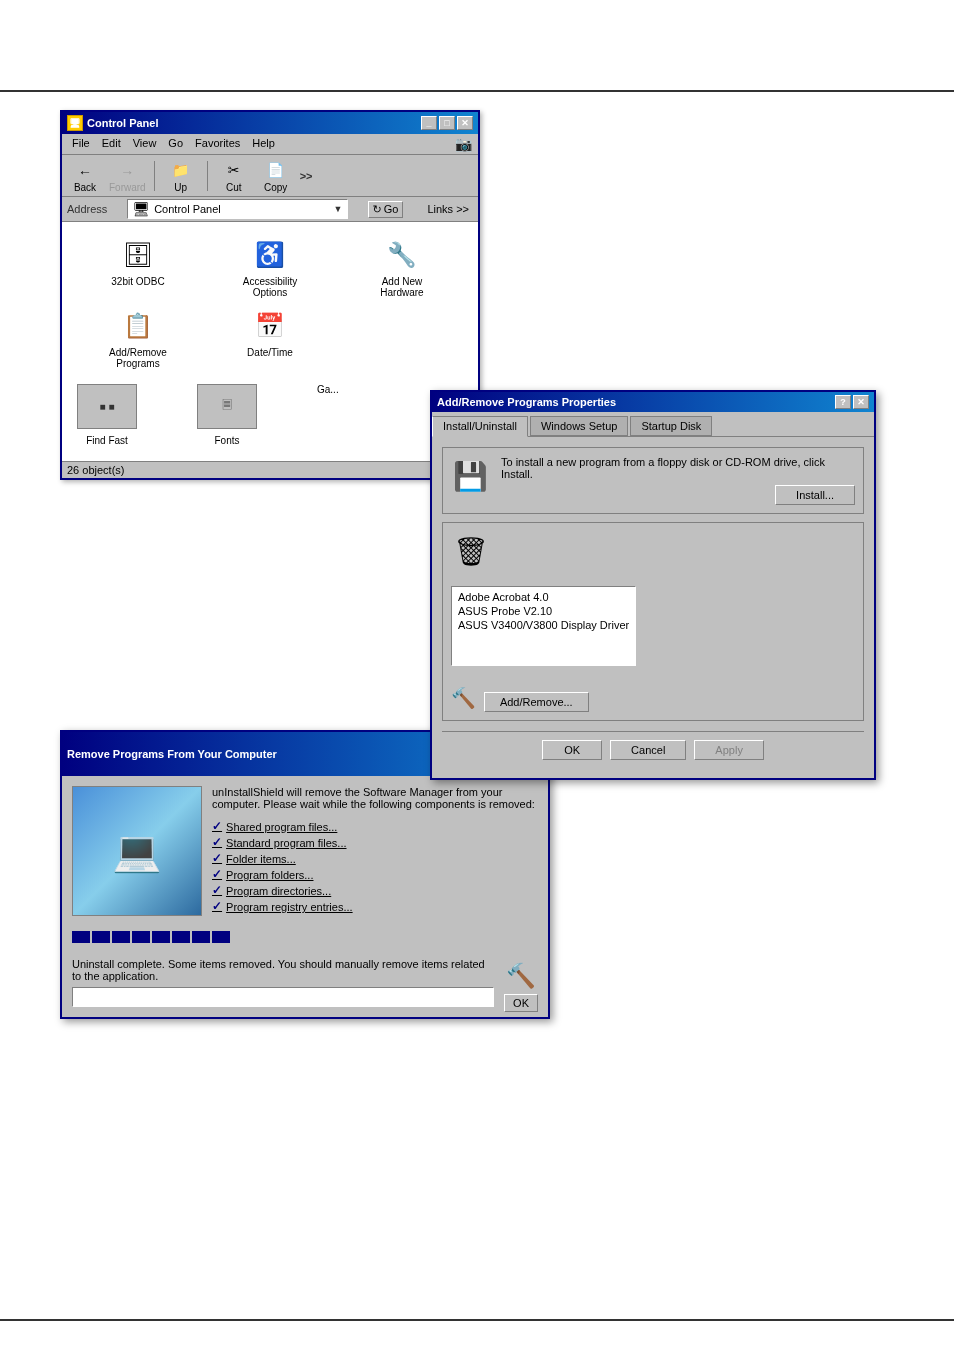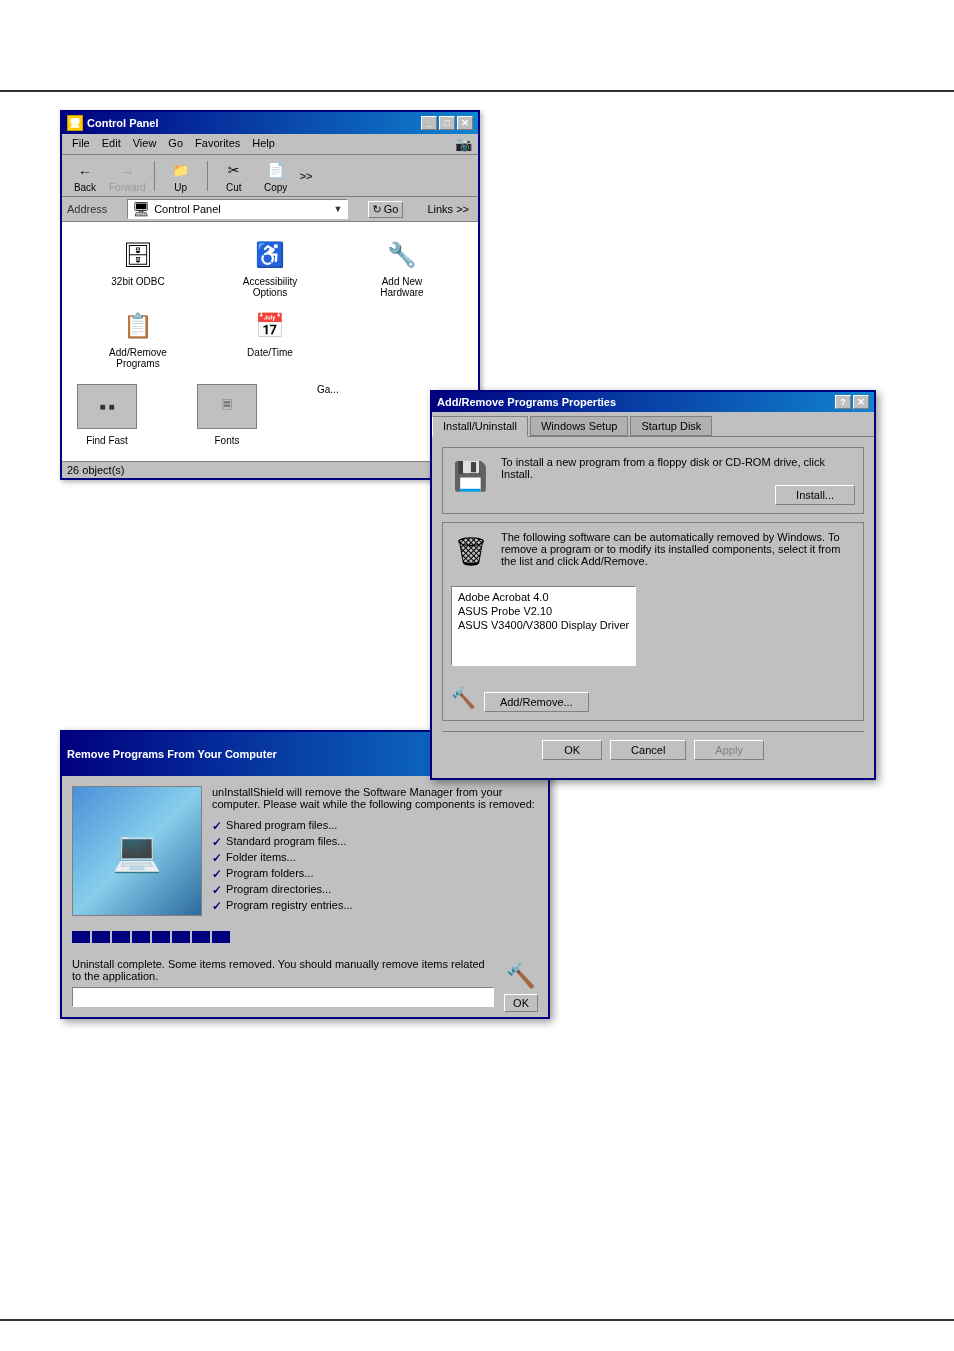--- a/index.html
+++ b/index.html
@@ -394,22 +394,23 @@
       margin-bottom: 8px;
     }
     .remove-checklist {
       list-style: none;
       padding: 0;
       font-size: 11px;
     }
     .remove-checklist li {
       padding: 1px 0;
       display: flex;
-      align-items: flex-start;
+      align-items: flex-end;
       gap: 4px;
+      text-decoration: underline;
     }
     .remove-checklist li::before {
       content: '✓';
       color: #000080;
       font-weight: bold;
       font-size: 12px;
     }
     .remove-progress {
       background: #c0c0c0;
       padding: 5px 10px;
@@ -600,21 +601,20 @@
       <div class="addremove-section-icon">💾</div>
       <div class="addremove-section-text">
         <p>To install a new program from a floppy disk or CD-ROM drive, click Install.</p>
         <button class="install-btn">Install...</button>
       </div>
     </div>
 
     <div class="addremove-section" style="border:1px solid #808080; background:#c0c0c0; flex-direction:column;">
       <div style="display:flex; gap:10px;">
         <div class="addremove-section-icon">🗑</div>
-        <p style="font-size:11px; flex:1;">The following software can be automatically removed by Windows. To remove a program or to modify its installed components, select it from the list and click Add/Remove.</p>
       </div>
       <div class="software-list" style="position:relative;">
         <div class="software-list-item">Adobe Acrobat 4.0</div>
         <div class="software-list-item">ASUS Probe V2.10</div>
         <div class="software-list-item">ASUS V3400/V3800 Display Driver</div>
       </div>
       <div style="display:flex; justify-content:flex-end; align-items:center; margin-top:8px; gap:8px;">
         <span style="font-size:20px;">🔨</span>
         <button class="addremove-remove-btn">Add/Remove...</button>
       </div>

